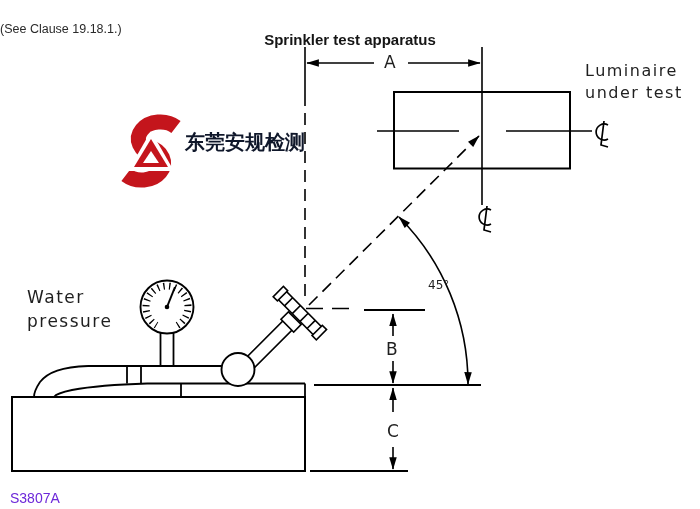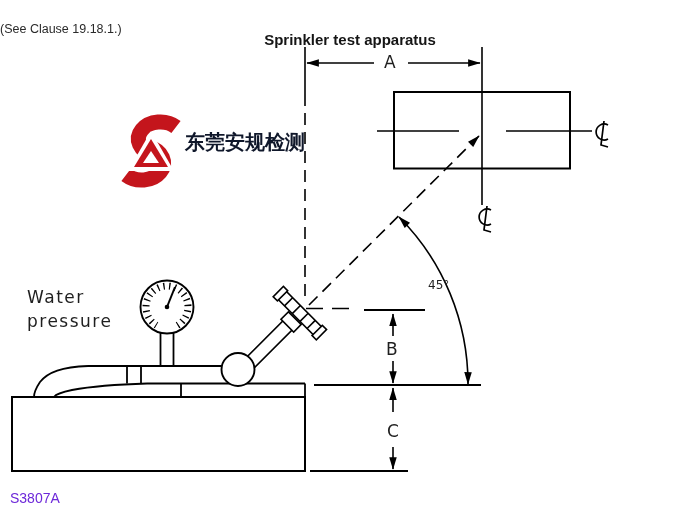--- a/index.html
+++ b/index.html
@@ -126,20 +126,24 @@
       <rect x="274.5" y="308" width="6" height="14.5"></rect>
       <rect x="329.5" y="308" width="6" height="14.5"></rect>
     </g>
 
     <circle cx="238" cy="369.5" r="16.5" fill="#ffffff" stroke="#000" stroke-width="1.9"></circle>
   </svg>
 
   <div class="txt title">Sprinkler test apparatus</div>
   <div class="txt subtitle">(See Clause 19.18.1.)</div>
 
+  <div class="txt cad lum">
+    <div>Luminaire</div>
+    <div>under test</div>
+  </div>
 
   <div class="txt cad wpg">
     <div>Water</div>
     <div>pressure</div>
   </div>
 
   <div class="txt cad dimlabel dimA">A</div>
   <div class="txt cad dimlabel dimB">B</div>
   <div class="txt cad dimlabel dimC">C</div>
   <div class="txt cad angle">45°</div>

